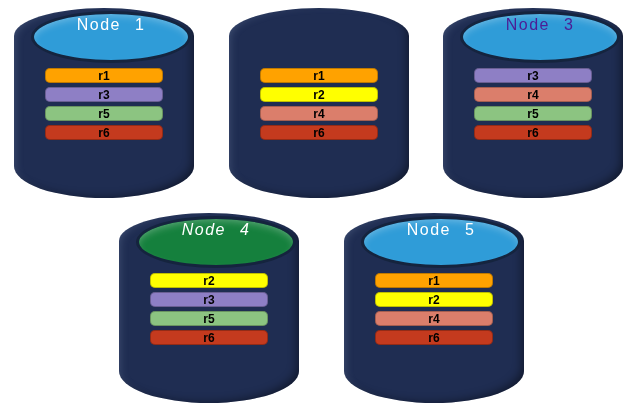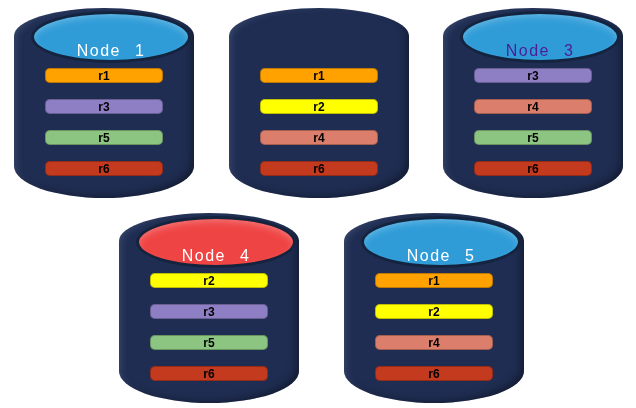--- a/index.html
+++ b/index.html
@@ -30,39 +30,39 @@
   .cyl-top {
     position: absolute;
     left: 17px;
     right: 3px;
     top: 3px;
     height: 46px;
     border-radius: 50%;
     border-style: solid;
     border-width: 3px;
     display: flex;
-    align-items: flex-end;
+    align-items: flex-start;
     justify-content: center;
     box-shadow: inset 0 4px 8px -3px rgba(255,255,255,0.35);
   }
   .cyl-title {
     color: #ffffff;
     font-size: 16px;
     letter-spacing: 1.5px;
     word-spacing: 8px;
     padding-top: 2px;
   }
   .bars {
     position: absolute;
     left: 31px;
     top: 60px;
     width: 118px;
     display: flex;
     flex-direction: column;
-    gap: 16px;
+    gap: 4px;
   }
   .bar {
     height: 15px;
     border-radius: 5px;
     display: flex;
     align-items: center;
     justify-content: center;
     font-weight: bold;
     font-size: 12px;
     color: #000000;
@@ -107,21 +107,21 @@
     </div>
     <div class="bars">
         <div class="bar" style="background: rgb(142, 127, 197); color: rgb(0, 0, 0);">r3</div>
         <div class="bar" style="background: rgb(219, 126, 107); color: rgb(0, 0, 0);">r4</div>
         <div class="bar" style="background: rgb(140, 196, 129); color: rgb(0, 0, 0);">r5</div>
         <div class="bar" style="background: rgb(196, 58, 30); color: rgb(0, 0, 0);">r6</div>
       </div>
   </div>
     <div class="cyl pos-3">
     <div class="cyl-body" style="background: rgb(31, 45, 82);"></div>
-    <div class="cyl-top" style="background: #ef4444; border-color: rgb(21, 36, 62);">
+    <div class="cyl-top" style="background: #15803d; border-color: rgb(21, 36, 62); font-style: italic;">
       <span class="cyl-title" style="color: rgb(255, 255, 255);">Node 4</span>
     </div>
     <div class="bars">
         <div class="bar" style="background: rgb(255, 255, 0); color: rgb(0, 0, 0);">r2</div>
         <div class="bar" style="background: rgb(142, 127, 197); color: rgb(0, 0, 0);">r3</div>
         <div class="bar" style="background: rgb(140, 196, 129); color: rgb(0, 0, 0);">r5</div>
         <div class="bar" style="background: rgb(196, 58, 30); color: rgb(0, 0, 0);">r6</div>
       </div>
   </div>
     <div class="cyl pos-4">

